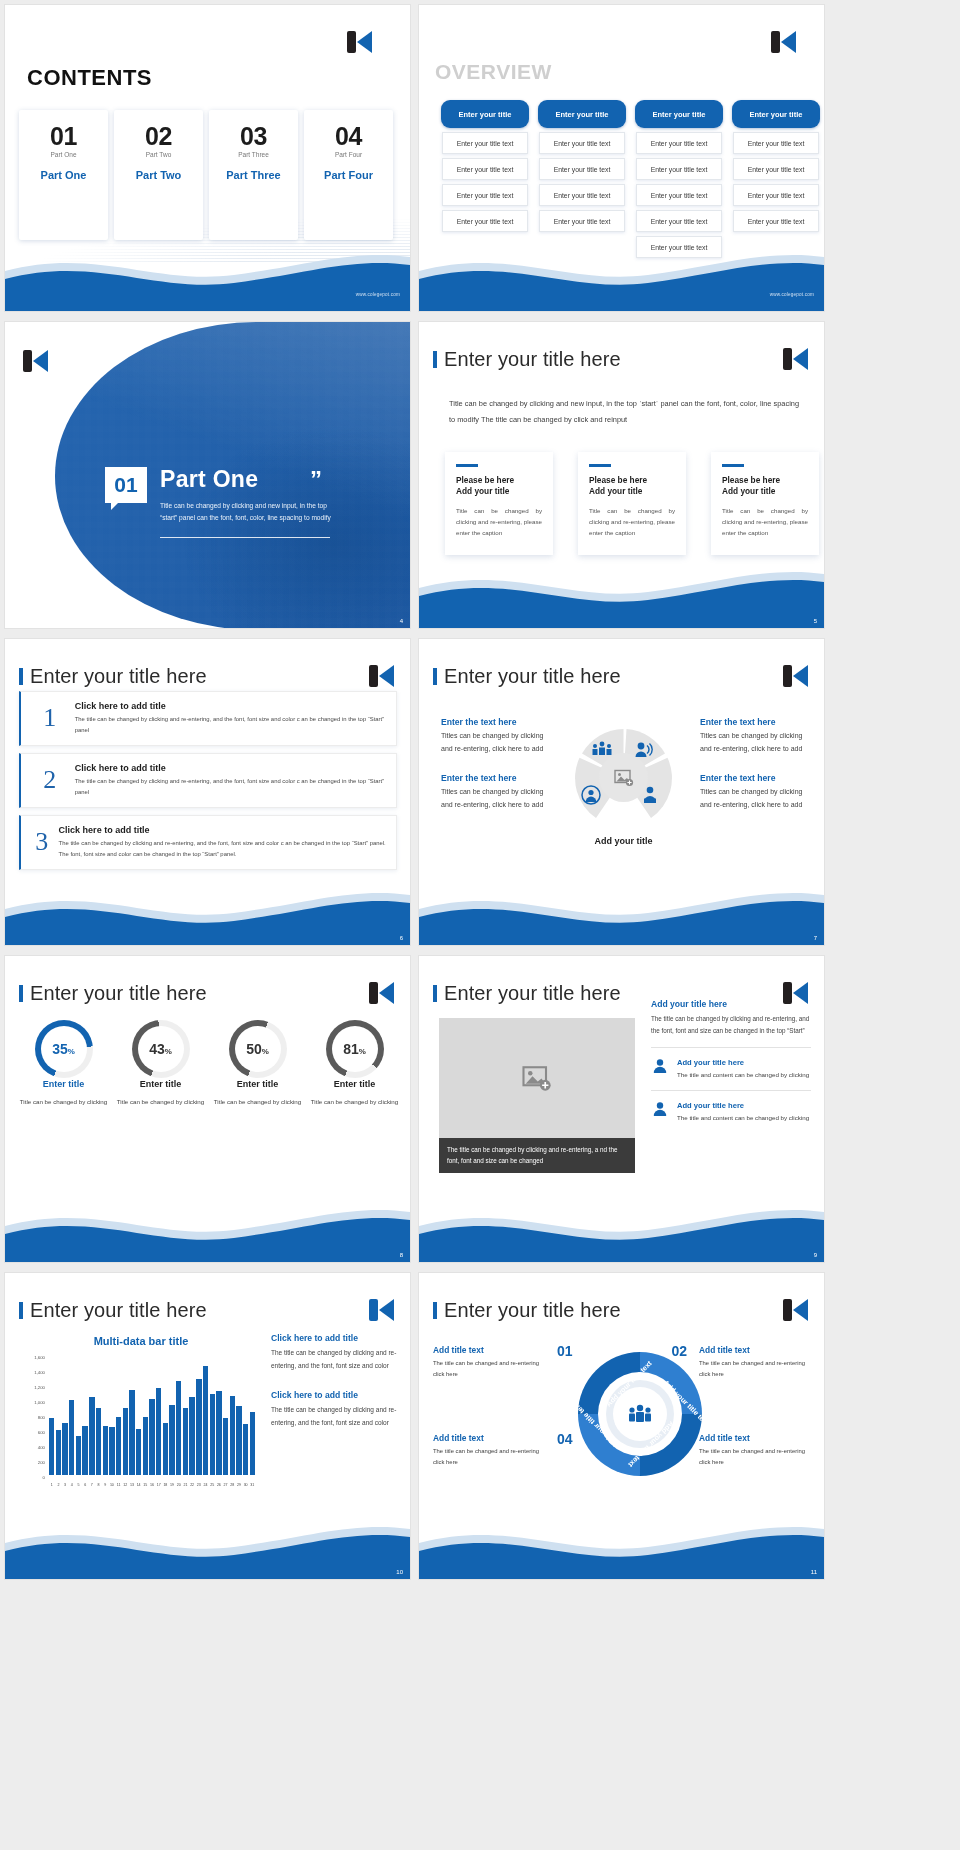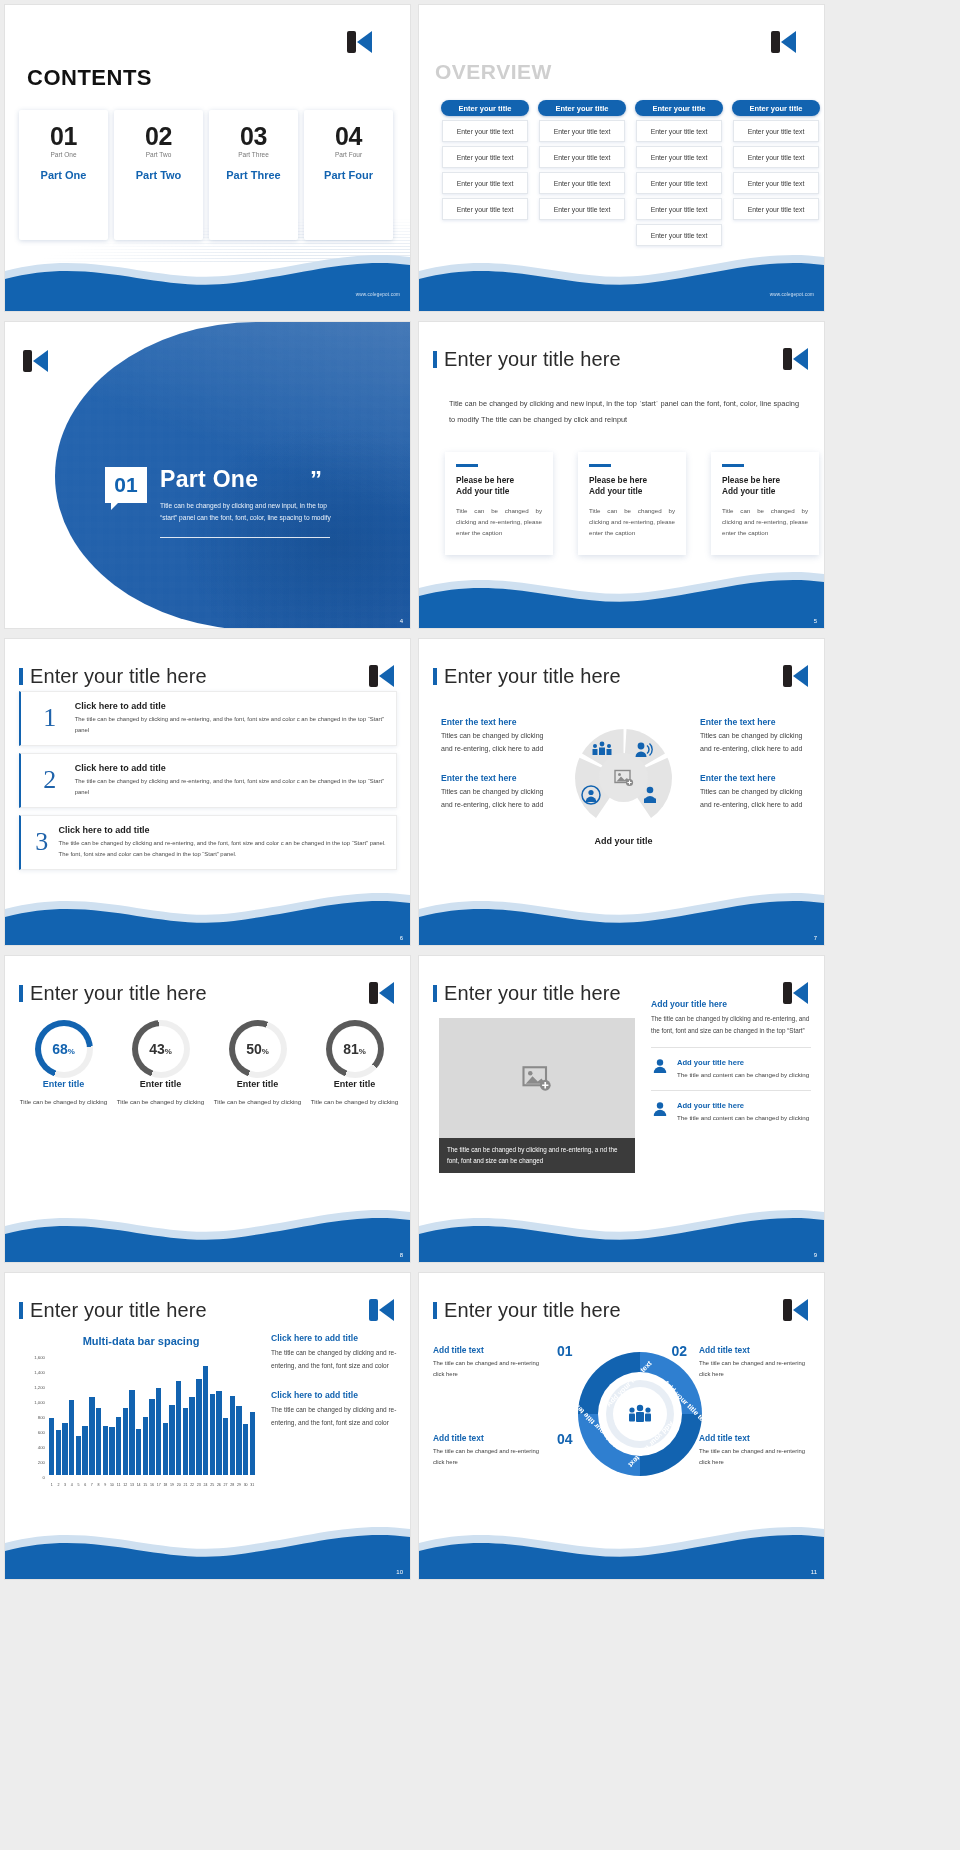--- a/index.html
+++ b/index.html
@@ -73,21 +73,21 @@
     -webkit-mask-image: radial-gradient(120% 95% at 90% 120%, #000 35%, transparent 72%);
     mask-image: radial-gradient(120% 95% at 90% 120%, #000 35%, transparent 72%);
   }
   .footurl { position:absolute; right:10px; bottom:14px; font-size:4.6px; color:#cfe0f2; letter-spacing:.2px;}
 
   
   .s2 .ovr-h { position:absolute; left:16px; top:55px; font-size:21px; font-weight:bold; color:#cfcfcf; letter-spacing:.5px; }
   .s2 .cols { position:absolute; left:22px; top:95px; display:flex; gap:9px; }
   .s2 .col { width:88px; display:flex; flex-direction:column; align-items:center; }
   .s2 .pill {
-    width:88px; height:16px; border-radius:9px; background:#1263b0;
+    width:88px; height:28px; border-radius:9px; background:#1263b0;
     color:#fff; font-size:7.5px; font-weight:bold;
     display:flex; align-items:center; justify-content:center;
     box-shadow:0 1px 3px rgba(20,70,140,.35);
   }
   .s2 .cell {
     width:86px; height:22px; background:#fff; border:1px solid #e3e7ec;
     box-shadow:0 1px 3px rgba(100,130,175,.18);
     display:flex; align-items:center; justify-content:center;
     font-size:6.8px; color:#3a3a3a; margin-top:4px;
   }
@@ -467,21 +467,21 @@
     </div>
     <div class="logo" style="right:16px; top:26px;">
       <div class="bar"></div>
         <div class="tri"></div>
     </div>
     <div class="circles">
       <div class="citem">
         <div class="ring" style="background:conic-gradient(from 200deg,#1263b0 0 68%,#efefef 68% 100%)">
           <div class="inner"></div>
           <div class="val" style="color:#1263b0">
-            <span>68</span><small>%</small>
+            <span>35</span><small>%</small>
           </div>
         </div>
         <div class="ct" style="color:#1263b0">Enter title</div>
         <div class="cd">Title can be changed by clicking</div>
       </div>
       <div class="citem">
         <div class="ring" style="background:conic-gradient(from 200deg,#5a5a5a 0 43%,#efefef 43% 100%)">
           <div class="inner"></div>
           <div class="val" style="color:#333">
             <span>43</span><small>%</small>
@@ -576,21 +576,21 @@
 
   <div class="slide s9">
     <div class="stitle">
       <div class="tick"></div>
       <div class="txt">Enter your title here</div>
     </div>
     <div class="logo" style="right:16px; top:26px;">
       <div class="bar"></div>
         <div class="tri"></div>
     </div>
-    <div class="charttitle">Multi-data bar spacing</div>
+    <div class="charttitle">Multi-data bar title</div>
     <div class="plot">
       <div id="s9-yticks">
           <div class="ylab" style="top: 0px;">1,600</div>
           <div class="ylab" style="top: 15px;">1,400</div>
           <div class="ylab" style="top: 30px;">1,200</div>
           <div class="ylab" style="top: 45px;">1,000</div>
           <div class="ylab" style="top: 60px;">800</div>
           <div class="ylab" style="top: 75px;">600</div>
           <div class="ylab" style="top: 90px;">400</div>
           <div class="ylab" style="top: 105px;">200</div>

